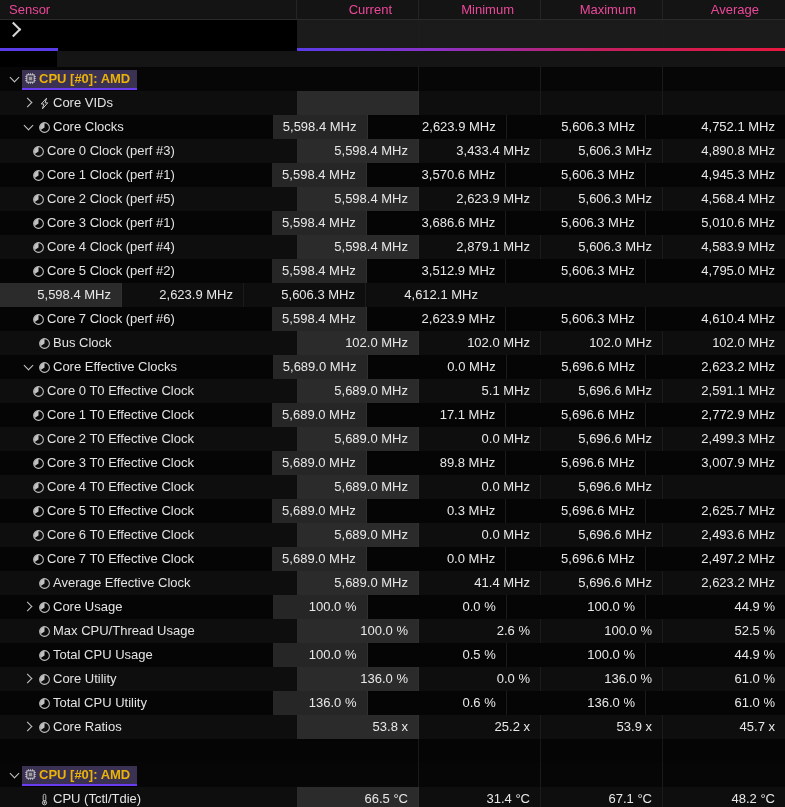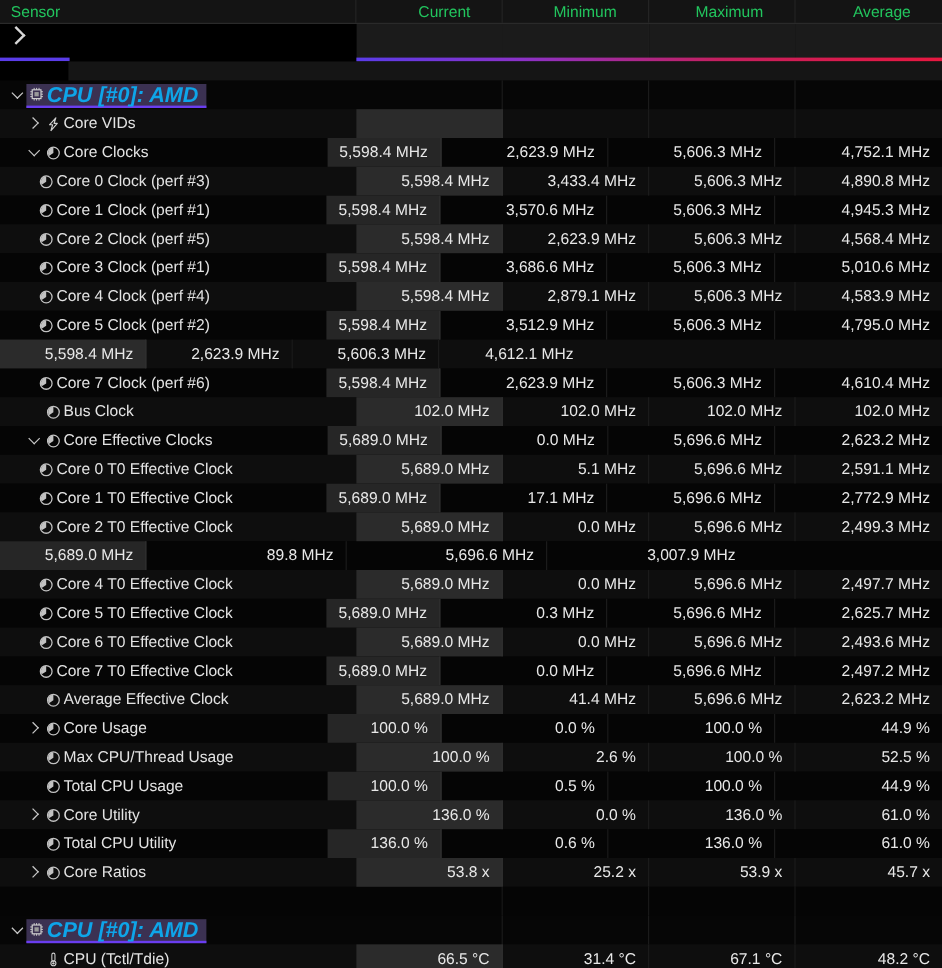--- a/index.html
+++ b/index.html
@@ -29,21 +29,21 @@
     position: relative;
     display: flex;
     height: 20px;
     background: #141414;
     border-bottom: 1px solid #2a2a2a;
     align-items: center;
     box-sizing: border-box;
   }
   .hdr-cell {
     font-size: 13px;
-    color: #22c55e;
+    color: #ec4899;
     line-height: 19px;
     box-sizing: border-box;
     overflow: hidden;
     white-space: nowrap;
   }
   .hdr-sensor {
     width: 297px;
     padding-left: 9px;
     text-align: left;
     border-right: 1px solid #242424;
@@ -141,26 +141,25 @@
     display: inline-flex;
     align-items: center;
     background: #3b3152;
     padding-right: 7px;
     height: 20px;
     border-bottom: 2px solid #6a3df0;
     box-sizing: border-box;
     margin-top: 1px;
   }
   .grp-label {
-    font-size: 18px;
+    font-size: 13px;
     font-weight: bold;
-    color: #0ea5e9;
+    color: #eab308;
     line-height: 18px;
     white-space: nowrap;
-    font-style: italic;
   }
 
   
   .toprow {
     display: flex;
     height: 31px;
     background: #0b0b0b;
     box-sizing: border-box;
     position: relative;
   }
@@ -513,40 +512,49 @@
             </svg>
           </span>
           <span class="nm">Core 2 T0 Effective Clock</span>
         </div>
         <div class="val-cell cur">5,689.0 MHz</div>
         <div class="val-cell">0.0 MHz</div>
         <div class="val-cell">5,696.6 MHz</div>
         <div class="val-cell last">2,499.3 MHz</div>
       </div>
       <div class="row even">
+        <div class="name-cell indent-3">
+          <span class="chev none"></span>
+          <span class="ico">
+            <svg width="13" height="13" viewBox="0 0 16 16">
+              <circle cx="8" cy="8" r="6" fill="none" stroke="#c2c2c2" stroke-width="1.3"></circle>
+              <path d="M8 8 L8 2.2 A5.8 5.8 0 0 0 3.4 11 Z" fill="#c2c2c2"></path>
+            </svg>
+          </span>
+          <span class="nm">Core 3 T0 Effective Clock</span>
+        </div>
         <div class="val-cell cur">5,689.0 MHz</div>
         <div class="val-cell">89.8 MHz</div>
         <div class="val-cell">5,696.6 MHz</div>
         <div class="val-cell last">3,007.9 MHz</div>
       </div>
       <div class="row odd">
         <div class="name-cell indent-3">
           <span class="chev none"></span>
           <span class="ico">
             <svg width="13" height="13" viewBox="0 0 16 16">
               <circle cx="8" cy="8" r="6" fill="none" stroke="#c2c2c2" stroke-width="1.3"></circle>
               <path d="M8 8 L8 2.2 A5.8 5.8 0 0 0 3.4 11 Z" fill="#c2c2c2"></path>
             </svg>
           </span>
           <span class="nm">Core 4 T0 Effective Clock</span>
         </div>
         <div class="val-cell cur">5,689.0 MHz</div>
         <div class="val-cell">0.0 MHz</div>
         <div class="val-cell">5,696.6 MHz</div>
-        <div class="val-cell last">2,497.7 MHz</div>
       </div>
       <div class="row even">
         <div class="name-cell indent-3">
           <span class="chev none"></span>
           <span class="ico">
             <svg width="13" height="13" viewBox="0 0 16 16">
               <circle cx="8" cy="8" r="6" fill="none" stroke="#c2c2c2" stroke-width="1.3"></circle>
               <path d="M8 8 L8 2.2 A5.8 5.8 0 0 0 3.4 11 Z" fill="#c2c2c2"></path>
             </svg>
           </span>

